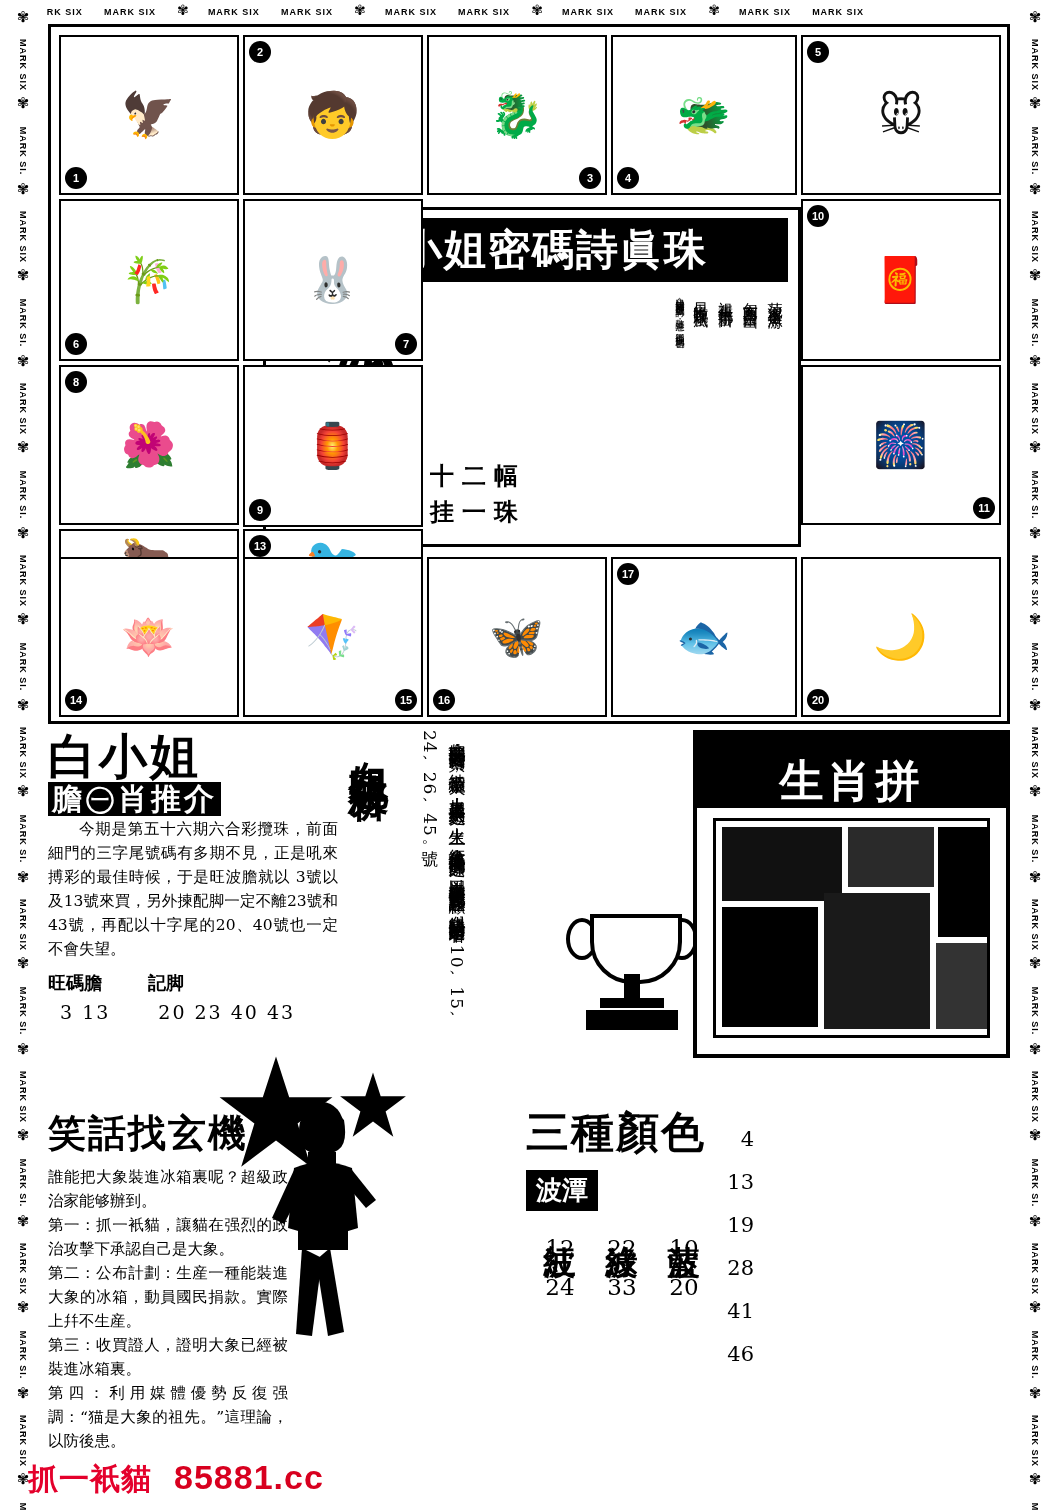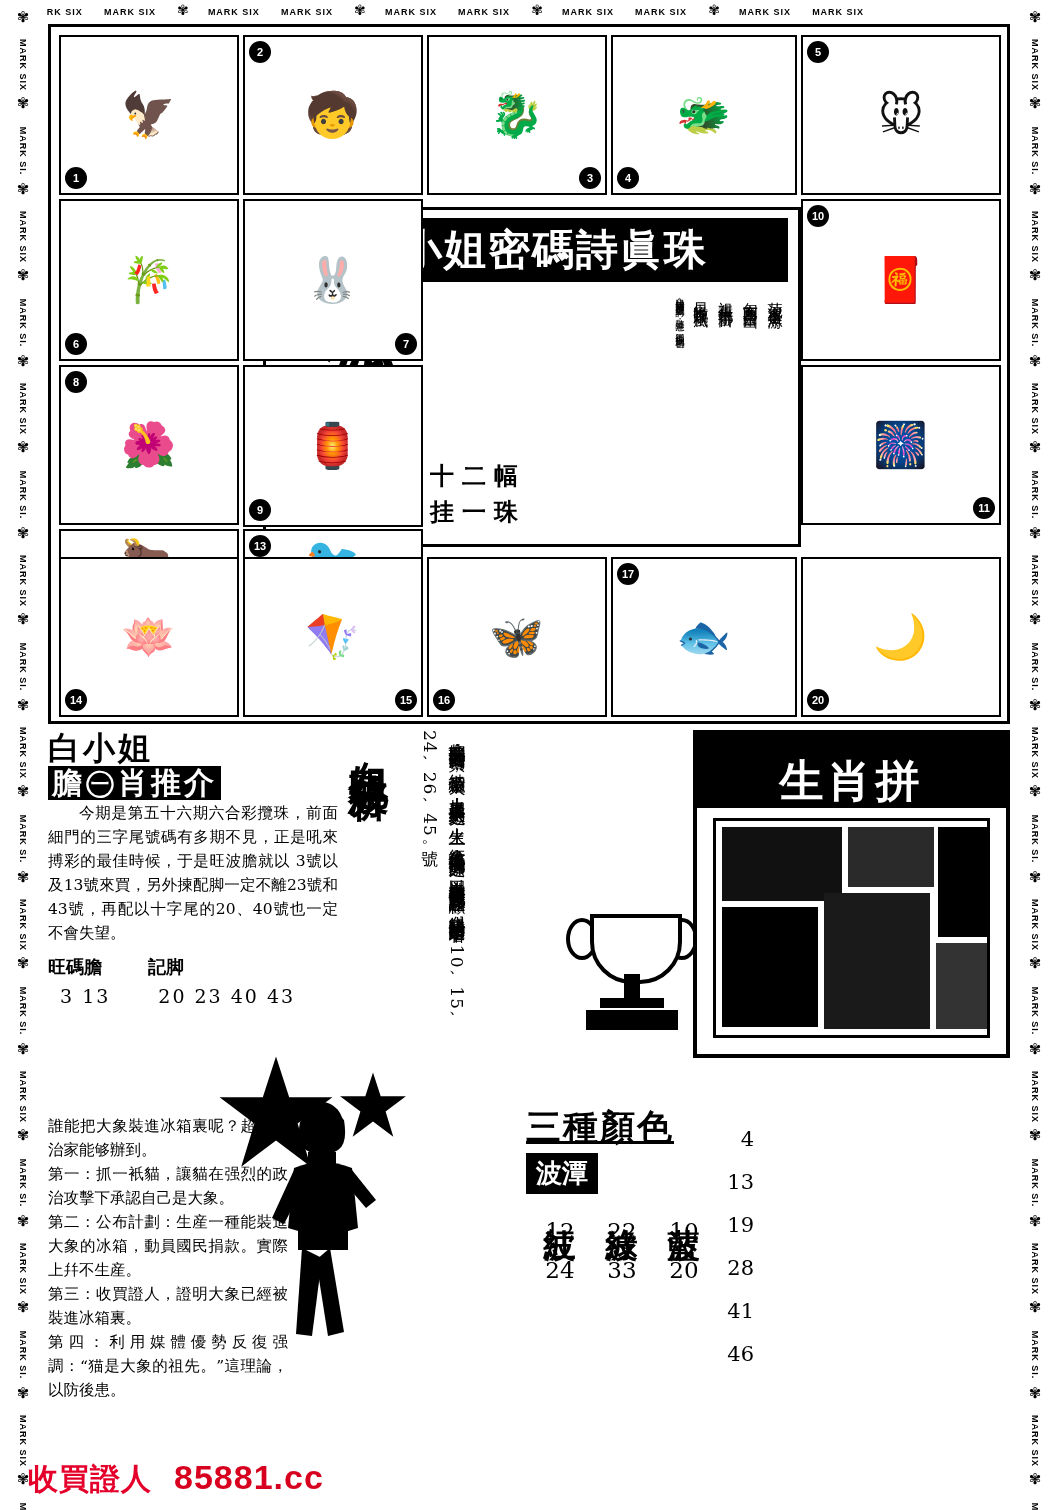--- a/index.html
+++ b/index.html
@@ -283,21 +283,21 @@
       </div>
       <div class="grid-cell" style="left: 750px; top: 530px; width: 200px; height: 160px;">
         <div class="cell-art">🌙</div>
         <div class="num-badge nb-bl">20</div>
       </div>
     </div>
 
   <div class="lower">
 
     <div class="col" style="left:0;top:6px;width:290px;">
-      <div class="head-brush art-head" style="font-size:32px;">白小姐</div>
+      <div class="head-brush art-head" style="font-size:48px;">白小姐</div>
       <div class="head-brush art-head inv" style="font-size:30px;margin-top:2px;">膽㊀肖推介</div>
       <div class="body-cn ind" style="margin-top:1px;">今期是第五十六期六合彩攬珠，前面細門的三字尾號碼有多期不見，正是吼來搏彩的最佳時候，于是旺波膽就以 3號以及13號來買，另外揀配脚一定不離23號和43號，再配以十字尾的20、40號也一定不會失望。</div>
       <div style="display:flex;gap:46px;margin-top:10px;">
         <div class="label-row">旺碼膽</div>
         <div class="label-row">記脚</div>
       </div>
       <div style="display:flex;gap:48px;margin-top:6px;padding-left:12px;">
         <div class="nums-row">3    13</div>
         <div class="nums-row">20  23  40  43</div>
       </div>
@@ -339,20 +339,21 @@
           <polygon points="50,0 61,34 97,34 68,56 79,92 50,70 21,92 32,56 3,34 39,34" fill="#000"></polygon>
         </svg>
     </div>
     <div class="star" style="left:290px;top:346px;">
       <svg width="70" height="68" viewBox="0 0 100 96">
           <polygon points="50,0 61,34 97,34 68,56 79,92 50,70 21,92 32,56 3,34 39,34" fill="#000"></polygon>
         </svg>
     </div>
 
     <div class="col" style="left:0;top:382px;width:300px;">
+      <div class="head-brush" style="font-size:38px;letter-spacing:2px;">笑話找玄機</div>
       <div class="body-cn" style="margin-top:6px;white-space:pre-line;width:240px;">誰能把大象裝進冰箱裏呢？超級政治家能够辦到。
 第一：抓一衹貓，讓貓在强烈的政治攻擊下承認自己是大象。
 第二：公布計劃：生産一種能裝進大象的冰箱，動員國民捐款。實際上幷不生産。
 第三：收買證人，證明大象已經被裝進冰箱裏。
 第四：利用媒體優勢反復强調：“猫是大象的祖先。”這理論，以防後患。</div>
     </div>
 
     <div class="lady" style="left:216px;top:372px;width:118px;height:250px;">
       <svg width="118" height="250" viewBox="0 0 118 250">
         <ellipse cx="58" cy="30" rx="22" ry="26" fill="#000"></ellipse>
@@ -361,22 +362,22 @@
         <path d="M30 70 q28 -12 58 0 l6 60 q-34 12 -70 0z" fill="#000"></path>
         <path d="M30 72 l-22 48 l12 6 l22 -42z" fill="#000"></path>
         <path d="M88 72 l24 30 l-10 8 l-22 -26z" fill="#000"></path>
         <rect x="34" y="128" width="50" height="24" fill="#000"></rect>
         <path d="M38 150 l-6 86 l16 2 l10 -78z" fill="#000"></path>
         <path d="M66 150 l14 84 l-16 4 l-12 -76z" fill="#000"></path>
       </svg>
     </div>
 
     <div class="col" style="left:478px;top:378px;width:180px;">
-      <div class="head-brush" style="font-size:35px;letter-spacing:2px;text-decoration:underline;">三種顏色</div>
-      <div style="margin-top:2px;display:inline-block;background:#000;color:#fff;padding:3px 10px;font-family:'DejaVu Serif',serif;font-weight:bold;font-size:26px;">波潭</div>
+      <div class="head-brush" style="font-size:43px;letter-spacing:2px;">三種顏色</div>
+      <div style="margin-top:8px;display:inline-block;background:#000;color:#fff;padding:3px 10px;font-family:'DejaVu Serif',serif;font-weight:bold;font-size:26px;">波潭</div>
       <div class="wave-cols" style="margin-top:8px;flex-direction:row-reverse;justify-content:flex-start;">
         <div class="wave-col">
           <div class="wt">藍波</div>
           <div class="wave-nums" style="margin-top:6px;">
             <div>10</div>
             <div>20</div>
           </div>
         </div>
         <div class="wave-col">
           <div class="wt">綠波</div>
@@ -404,16 +405,16 @@
           <div>28</div>
           <div>41</div>
           <div>46</div>
         </div>
       </div>
     </div>
 
   </div>
 
   <div class="brand">
-    <span>收買證人</span><span class="site">85881.cc</span>
+    <span>抓一衹貓</span><span class="site">85881.cc</span>
   </div>
 
 </div>
 
 </body></html>

